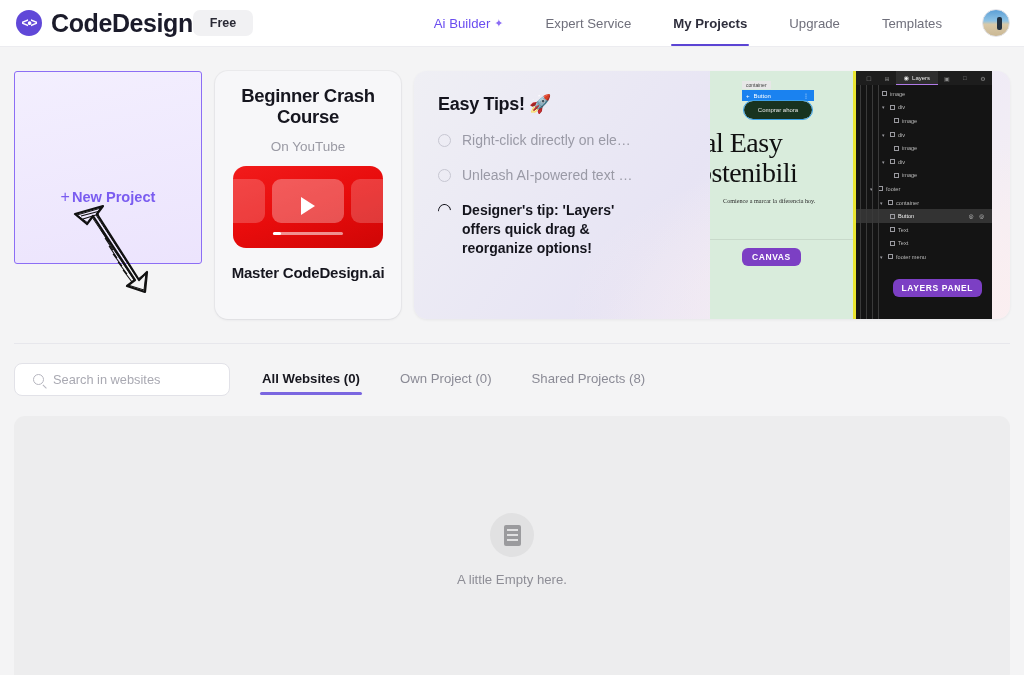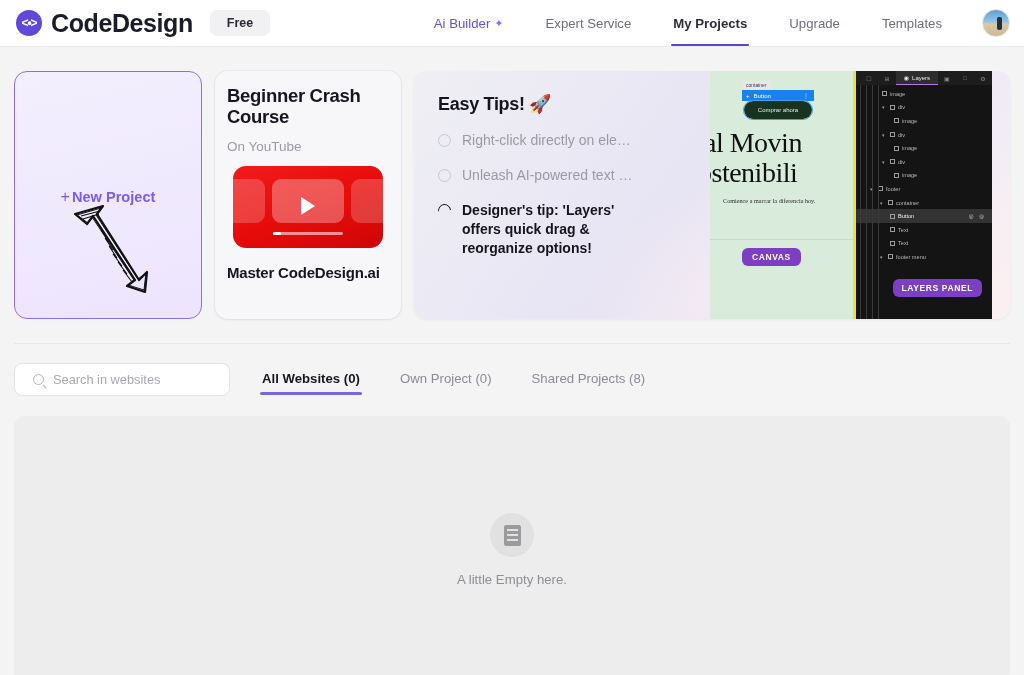--- a/index.html
+++ b/index.html
@@ -26,21 +26,20 @@
     background: #6048d8;
     display: flex; align-items: center; justify-content: center;
     color: #fff; font-size: 12px; font-weight: 700;
     letter-spacing: -1px;
   }
   .brand-name {
     font-size: 25px; font-weight: 700; color: #1b1b2a;
     letter-spacing: -0.4px;
   }
   .plan-badge {
-    margin-left: 17px;
     background: #f1f1f3; color: #2a2a35;
     font-size: 12.5px; font-weight: 600;
     padding: 6px 17px; border-radius: 7px;
   }
   .nav { margin-left: auto; display: flex; align-items: center; gap: 12px; height: 100%; }
   .nav-item {
     font-size: 13.2px; color: #6f6f7b;
     padding: 0 15px;
     height: 100%;
     display: flex; align-items: center;
@@ -71,22 +70,22 @@
   }
 
   
   .cards {
     display: flex; gap: 13px;
     padding: 24px 14px 0 14px;
   }
 
   
   .card-new {
-    width: 188px; height: 248px;
-    border-radius: 13px;
+    width: 188px; height: 193px;
+    border-radius: 3px;
     border: 1.6px solid #8c6ef5;
     background: linear-gradient(168deg, #f3effe 0%, #ece4fd 100%);
     position: relative;
     cursor: pointer;
     flex: none;
   }
   .new-label {
     position: absolute; top: 116px; left: 0; right: 0;
     text-align: center;
     color: #7a5cf0; font-size: 14.6px; font-weight: 600;
@@ -94,20 +93,21 @@
   .new-label .plus { font-weight: 400; font-size: 16px; margin-right: 2px;}
   .arrow-wrap { position: absolute; left: 52px; top: 130px; }
 
   
   .card-course {
     width: 186px; height: 248px;
     border-radius: 13px;
     background: #f7f7f9;
     box-shadow: 0 1px 3px rgba(20,20,40,.07), 0 0 0 1px rgba(30,30,60,.035);
     padding: 14px 12px 0 12px;
+    text-align: center;
     flex: none;
     cursor: pointer;
   }
   .course-title {
     font-size: 18.5px; font-weight: 700; color: #16161f;
     line-height: 1.16; letter-spacing: -0.3px;
   }
   .course-sub {
     margin-top: 11px; font-size: 13.5px; color: #9a9aa4;
   }
@@ -398,21 +398,21 @@
 
     <div class="preview">
       <div class="pv-canvas">
         <div class="sel-label">container</div>
         <div class="pv-btnbar">
           <span>+</span>
           <span>Button</span>
           <span class="dots">⋮</span>
         </div>
         <div class="pv-pill">Comprar ahora</div>
-        <div class="pv-h1">al Movin</div>
+        <div class="pv-h1">al Easy</div>
         <div class="pv-h2">ostenibili</div>
         <div class="pv-p">Comience a marcar la diferencia hoy.</div>
         <div class="pv-rule"></div>
         <div class="pv-tag">CANVAS</div>
       </div>
 
       <div class="pv-panel">
         <div class="pv-grid">
           <i style="left:4px"></i>
             <i style="left:10px"></i>

